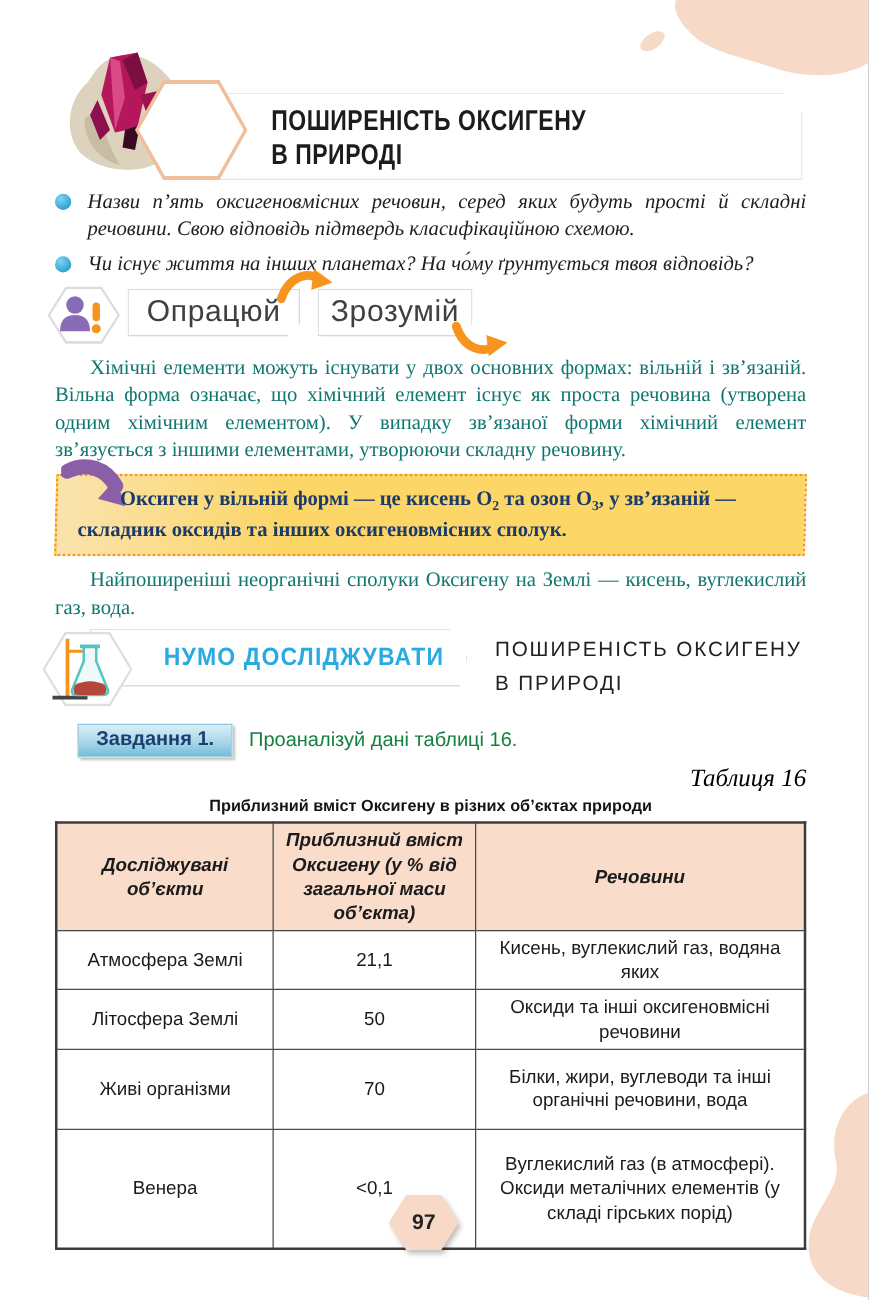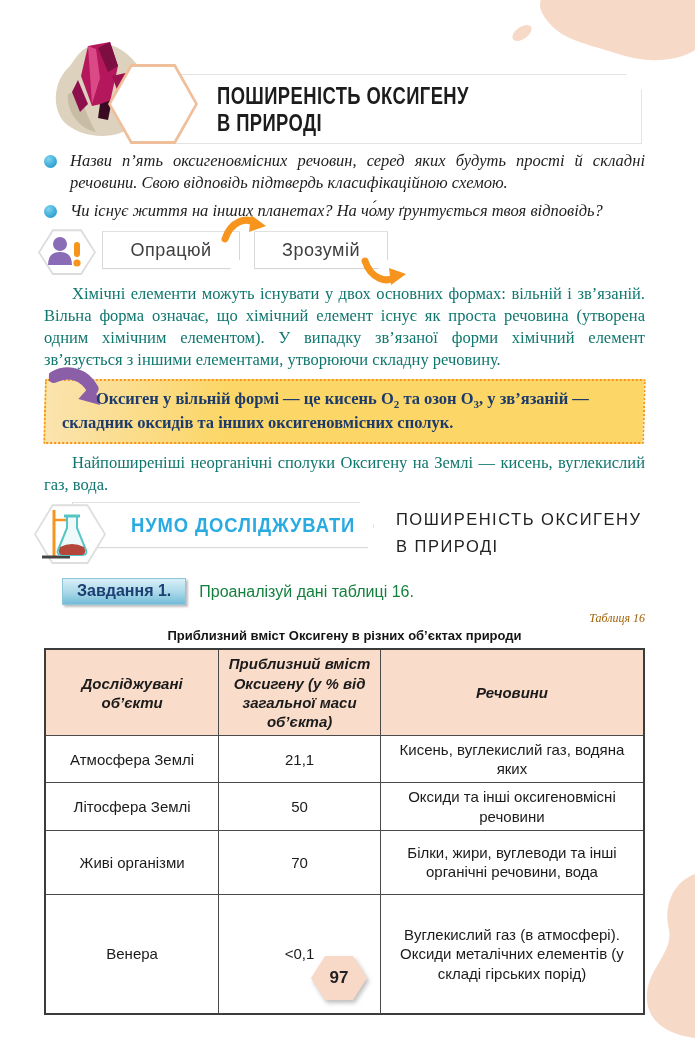--- a/index.html
+++ b/index.html
@@ -41,26 +41,26 @@
   .bullet-text { font-style:italic; font-size:16.5px; line-height:1.32; text-align:justify; color:#1d1d1d; }
 
   .tabs-row { position:relative; margin-top:8px; height:46px; }
   .tabs-icon-hex { position:absolute; left:-6px; top:0; width:58px; height:46px; }
   .tabs-icon-hex .h1 { position:absolute; inset:0; background:#dcdcdc; }
   .tabs-icon-hex .h2 { position:absolute; inset:2px; background:#ffffff; }
   .tab-btn {
     position:absolute; top:2px; height:38px;
     background:#ffffff; border:1px solid #d7d7d7;
     clip-path:polygon(0 0,100% 0,100% calc(100% - 10px),calc(100% - 10px) 100%,0 100%);
-    font-family:"Liberation Sans", sans-serif; font-size:18px; color:#3f3f3f;
+    font-family:"Liberation Sans", sans-serif; font-size:24px; color:#3f3f3f;
     display:flex; align-items:center; justify-content:center;
     filter:drop-shadow(2px 2px 2px rgba(0,0,0,.15)); letter-spacing:.5px;
   }
   .tab-1 { left:58px;  width:138px; }
-  .tab-2 { left:210px; width:134px; }
+  .tab-2 { left:210px; width:124px; }
   .tab-3 { left:348px; width:142px; }
   .arrow-1 { position:absolute; left:176px; top:-16px; width:48px; height:32px; z-index:4; }
   .arrow-2 { position:absolute; left:316px; top:26px;  width:48px; height:32px; z-index:4; }
 
   .para { font-size:16.5px; line-height:1.33; text-align:justify; text-indent:28px; margin-top:8px; color:#0f766e; }
 
   .highlight-box {
     position:relative; margin-top:8px; padding:7px 14px 8px 16px;
     background:linear-gradient(90deg,#fae3ae 0%, #fcd667 30%, #fcd667 100%);
     border:2px dotted #f7941d; border-radius:2px;
@@ -90,21 +90,21 @@
   
   .task-row { display:flex; align-items:center; margin-top:12px; margin-left:18px; }
   .task-badge {
     background:linear-gradient(180deg,#d9eff8 0%, #a8d7e8 55%, #74bcd8 100%);
     border:1px solid #8fc6db; box-shadow:2px 2px 2px rgba(0,0,0,.25);
     padding:3px 14px 4px; font-family:"Liberation Sans", sans-serif; font-weight:bold; font-size:16px; color:#1c3f72;
   }
   .task-text { margin-left:13px; font-family:"Liberation Sans", sans-serif; font-size:16px; color:#15803d; }
 
   
-  .tbl-caption { margin-top:6px; text-align:right; font-style:italic; font-size:12px; color:#a16207; }
+  .tbl-caption { margin-top:6px; text-align:right; font-style:italic; font-size:20px; color:#000000; }
   .tbl-title { margin-top:2px; text-align:center; font-family:"Liberation Sans", sans-serif; font-weight:bold; font-size:13px; color:#141414; }
   table.data { width:100%; margin-top:5px; border-collapse:collapse; border:2px solid #3c3c3c; font-family:"Liberation Sans", sans-serif; font-size:15px; color:#1b1b1b; }
   table.data th, table.data td { border:1px solid #4a4a4a; text-align:center; vertical-align:middle; padding:4px 8px; line-height:1.28; }
   table.data th { background:#f9dcca; font-style:italic; font-weight:bold; }
   .col1 { width:29%; } .col2 { width:27%; } .col3 { width:44%; }
 
   
   .page-num-hex { position:absolute; left:311px; top:956px; width:56px; height:44px; filter:drop-shadow(2px 3px 2px rgba(0,0,0,.25)); }
   .page-num-hex .h1 { position:absolute; inset:0; background:#f8d8c6; display:flex; align-items:center; justify-content:center; }
   .page-num { font-family:"Liberation Sans", sans-serif; font-weight:bold; font-size:17px; color:#222; }
@@ -251,21 +251,21 @@
           <td style="height:46px;">Літосфера Землі</td>
           <td>50</td>
           <td>Оксиди та інші оксигеновмісні речовини</td>
         </tr>
         <tr>
           <td style="height:64px;">Живі організми</td>
           <td>70</td>
           <td>Білки, жири, вуглеводи та інші органічні речовини, вода</td>
         </tr>
         <tr>
-          <td style="height:120px;">Венера</td>
+          <td style="height:96px;">Венера</td>
           <td>&lt;0,1</td>
           <td>Вуглекислий газ (в атмосфері). Оксиди металічних елементів (у складі гірських порід)</td>
         </tr>
       </tbody>
     </table>
   </div>
 
   <div class="page-num-hex">
     <div class="h1 hex">
       <span class="page-num">97</span>

